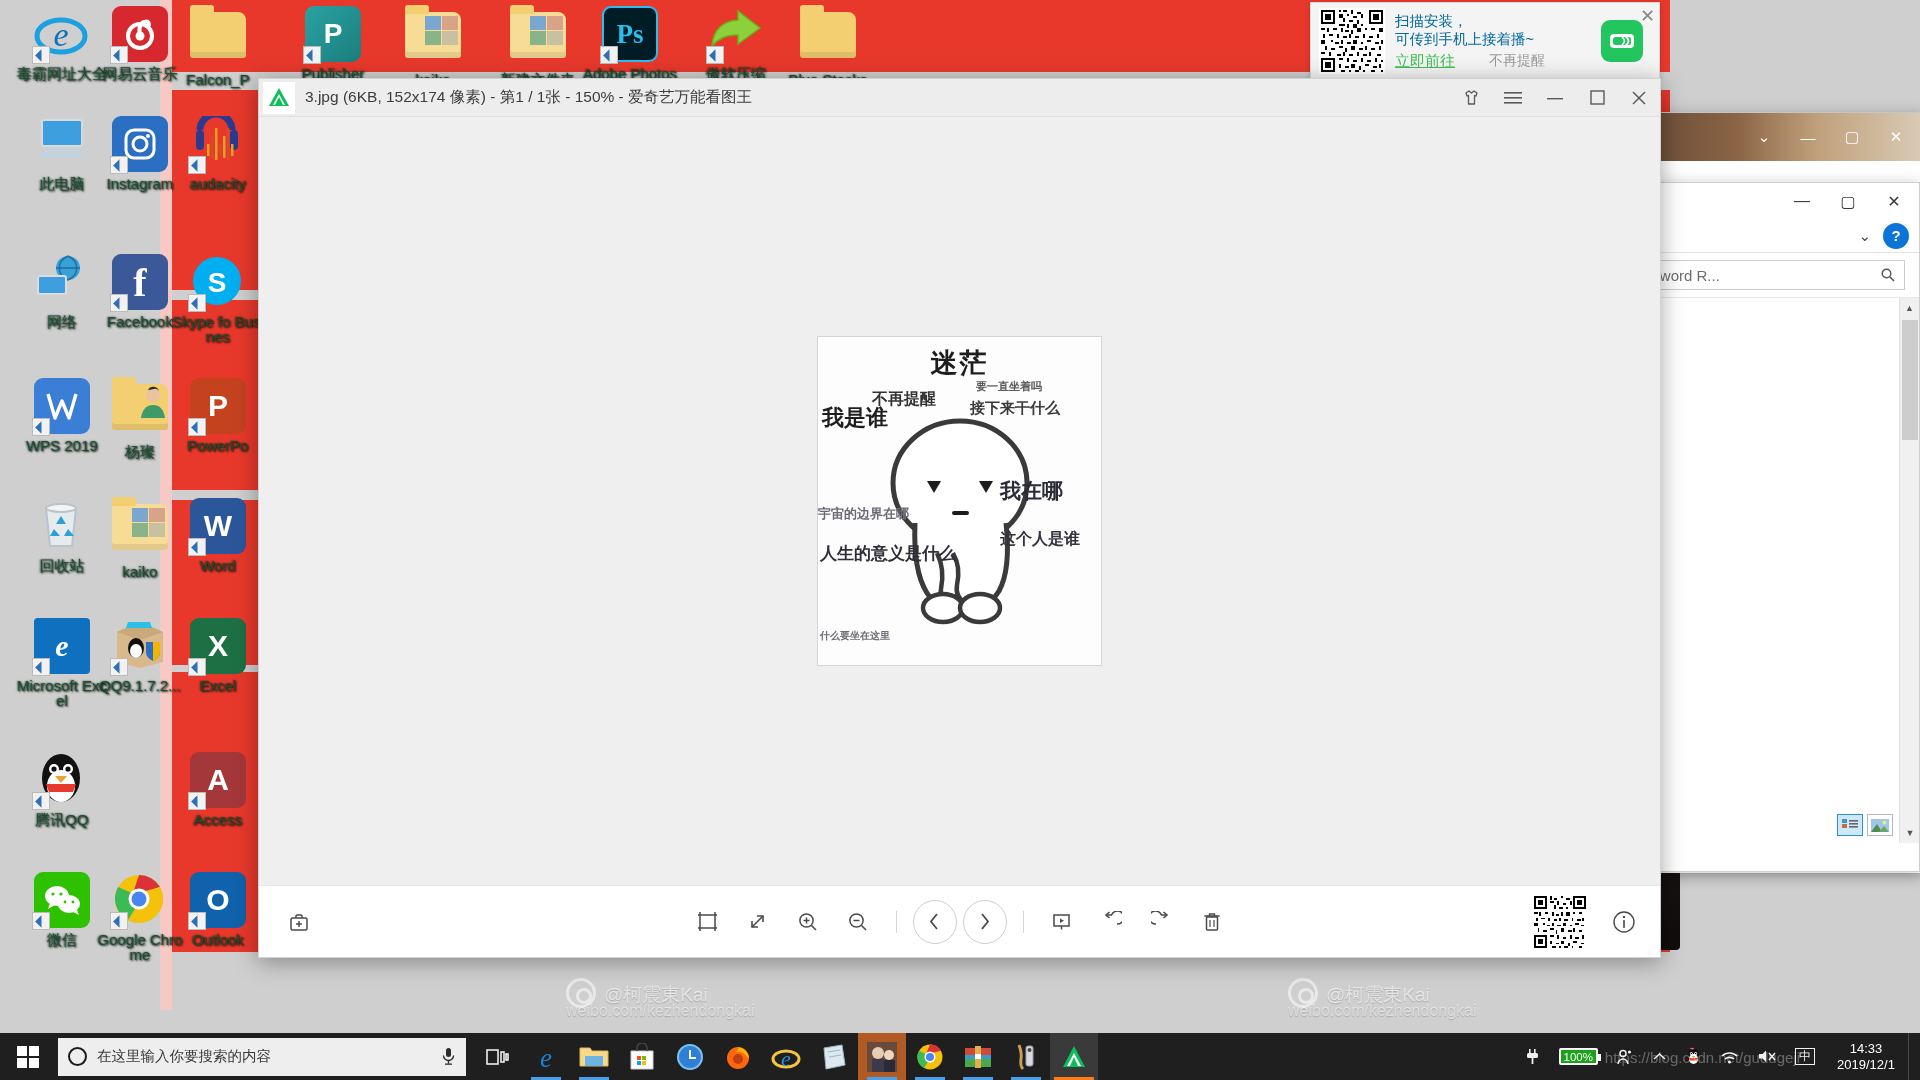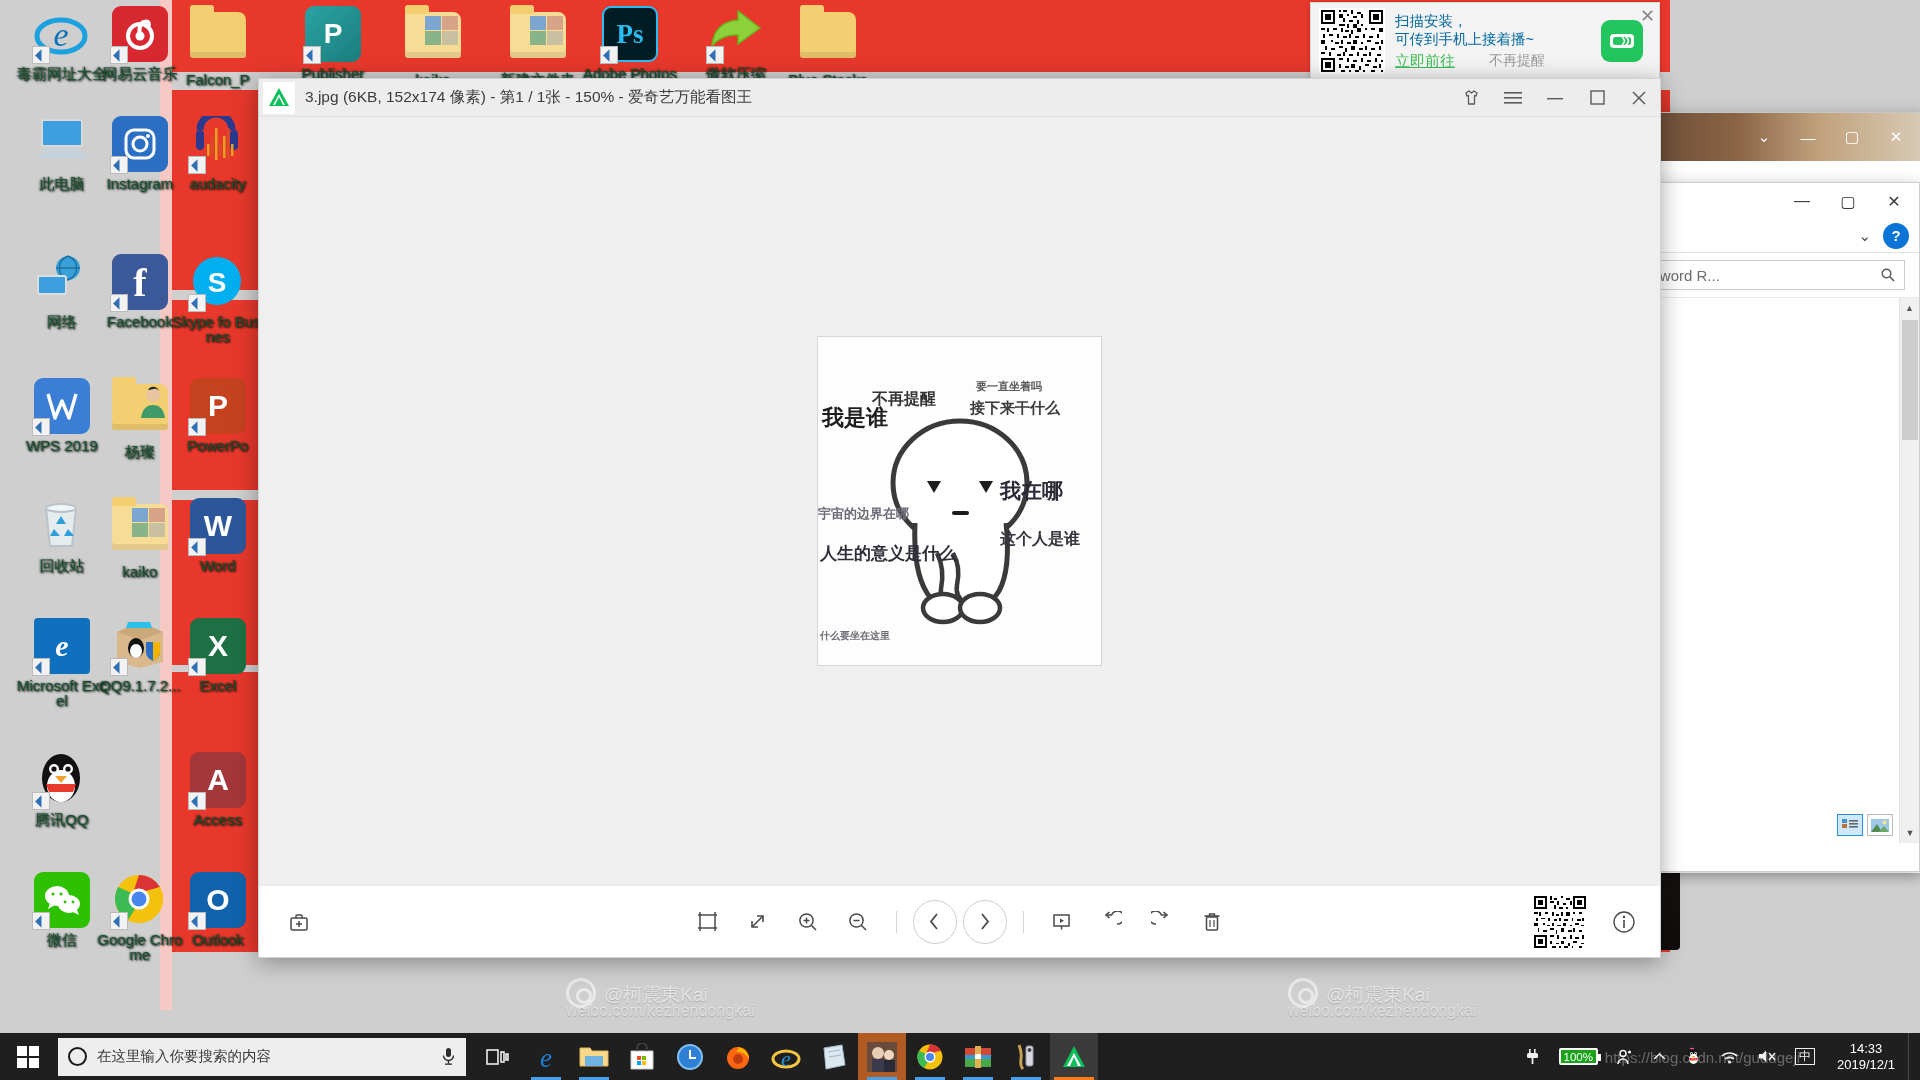--- a/index.html
+++ b/index.html
@@ -894,20 +894,21 @@
         <svg width="16" height="16" viewBox="0 0 16 16">
           <line x1="2" y1="2" x2="14" y2="14" stroke="#5a5a5a" stroke-width="1.5"></line>
           <line x1="14" y1="2" x2="2" y2="14" stroke="#5a5a5a" stroke-width="1.5"></line>
         </svg>
       </div>
     </div>
   </div>
 
   <div id="viewer-canvas">
     <div id="meme">
+      <div class="mtitle">迷茫</div>
       <div class="face">
         <svg width="170" height="250" viewBox="0 0 170 250">
           <ellipse cx="85" cy="80" rx="67" ry="62" fill="#ffffff" stroke="#3a3a3a" stroke-width="5"></ellipse>
           <polygon points="52,78 66,78 59,90" fill="#1c1c1c"></polygon>
           <polygon points="104,78 118,78 111,90" fill="#1c1c1c"></polygon>
           <rect x="77" y="108" width="17" height="4" rx="2" fill="#1c1c1c"></rect>
           <path d="M40 120 Q38 168 52 190 Q62 206 84 208 Q112 208 124 188 Q136 166 131 120" fill="#ffffff" stroke="#3a3a3a" stroke-width="5"></path>
           <path d="M62 150 Q70 166 66 186 Q64 198 74 202" fill="none" stroke="#3a3a3a" stroke-width="4.5"></path>
           <path d="M78 150 Q86 164 82 182 Q80 194 90 200" fill="none" stroke="#3a3a3a" stroke-width="4.5"></path>
           <ellipse cx="68" cy="205" rx="20" ry="14" fill="#fff" stroke="#3a3a3a" stroke-width="4.5"></ellipse>

